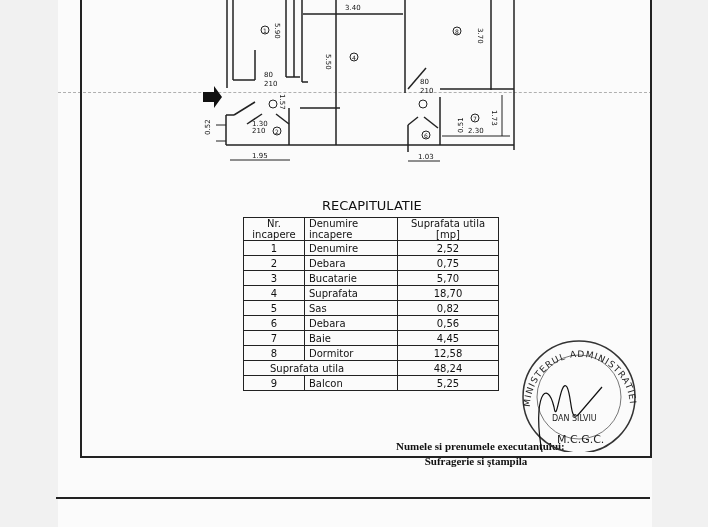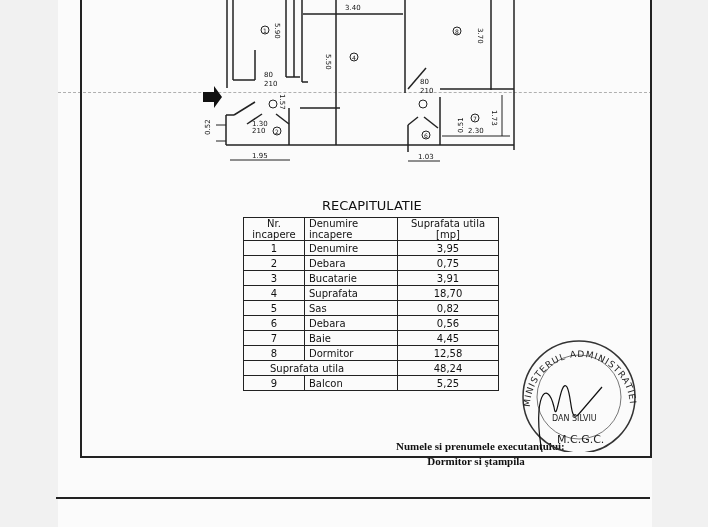--- a/index.html
+++ b/index.html
@@ -110,31 +110,31 @@
 <table class="recap">
   <tbody>
       <tr>
     <th class="c1"><span>Nr.</span><br><span>incapere</span></th>
     <th class="c2"><span>Denumire</span><br><span>incapere</span></th>
     <th class="c3"><span>Suprafata utila</span><br><span>[mp]</span></th>
   </tr>
   <tr>
         <td class="c1">1</td>
         <td class="c2">Denumire</td>
-        <td class="c3">3,95</td>
+        <td class="c3">2,52</td>
       </tr>
   <tr>
         <td class="c1">2</td>
         <td class="c2">Debara</td>
         <td class="c3">0,75</td>
       </tr>
   <tr>
         <td class="c1">3</td>
         <td class="c2">Bucatarie</td>
-        <td class="c3">3,91</td>
+        <td class="c3">5,70</td>
       </tr>
   <tr>
         <td class="c1">4</td>
         <td class="c2">Suprafata</td>
         <td class="c3">18,70</td>
       </tr>
   <tr>
         <td class="c1">5</td>
         <td class="c2">Sas</td>
         <td class="c3">0,82</td>
@@ -161,21 +161,21 @@
   <tr>
         <td class="c1">9</td>
         <td class="c2">Balcon</td>
         <td class="c3">5,25</td>
       </tr>
 </tbody>
   </table>
 
 <div class="sig">
   <div>Numele si prenumele executantului:</div>
-  <div>Dormitor si ştampila</div>
+  <div>Sufragerie si ştampila</div>
 </div>
 
 <svg class="stamp" width="135" height="115" viewBox="0 0 135 115">
   <defs>
     <path id="ring" d="M 18 70 A 50 50 0 1 1 118 70"></path>
   </defs>
   <circle cx="67" cy="60" r="56" fill="none" stroke="#333" stroke-width="1.5"></circle>
   <circle cx="67" cy="60" r="42" fill="none" stroke="#555" stroke-width="0.8"></circle>
   <text font-size="9" fill="#222" font-family="DejaVu Sans, sans-serif" letter-spacing="1"><textPath href="#ring">MINISTERUL ADMINISTRATIEI PUBLICE</textPath></text>
   <text x="45" y="106" font-size="11" fill="#222" font-family="DejaVu Sans, sans-serif">M.C.G.C.</text>

